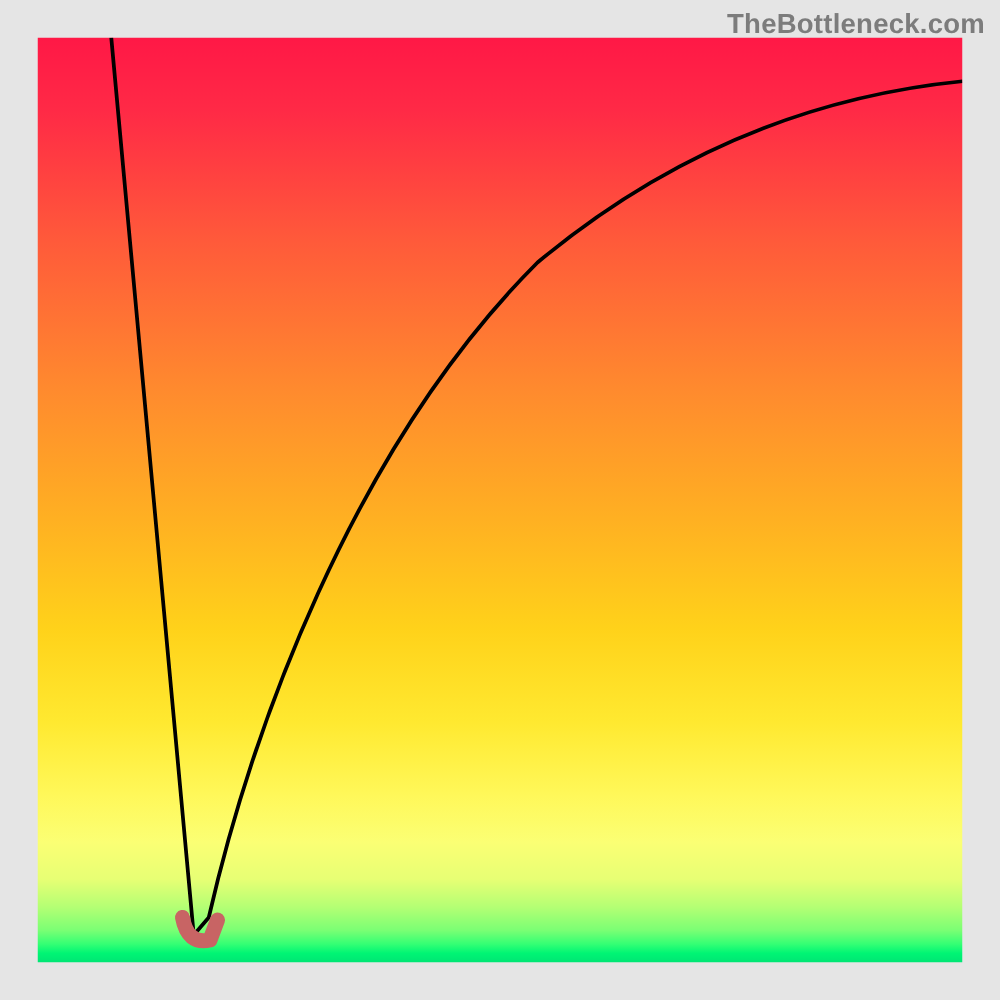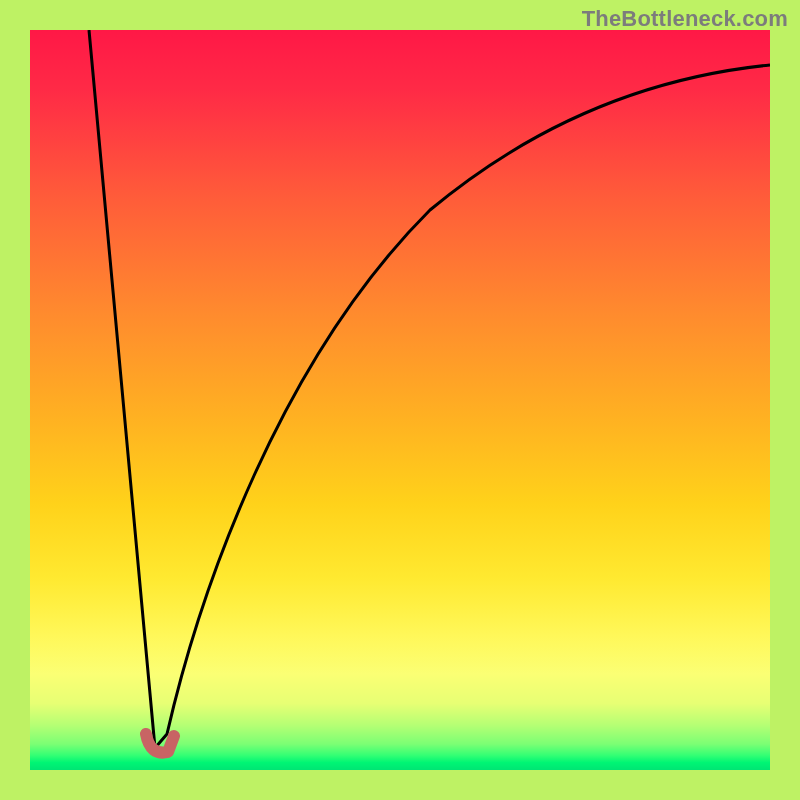--- a/index.html
+++ b/index.html
@@ -9,21 +9,21 @@
     height: 800px;
     background: #000;
     overflow: hidden;
   }
   .frame {
     position: absolute;
     left: 0;
     top: 0;
     width: 800px;
     height: 800px;
-    background: #bef264;
+    background: #e5e5e5;
   }
   .plot {
     position: absolute;
     left: 30px;
     top: 30px;
     width: 740px;
     height: 740px;
     overflow: hidden;
   }
   .gradient {

